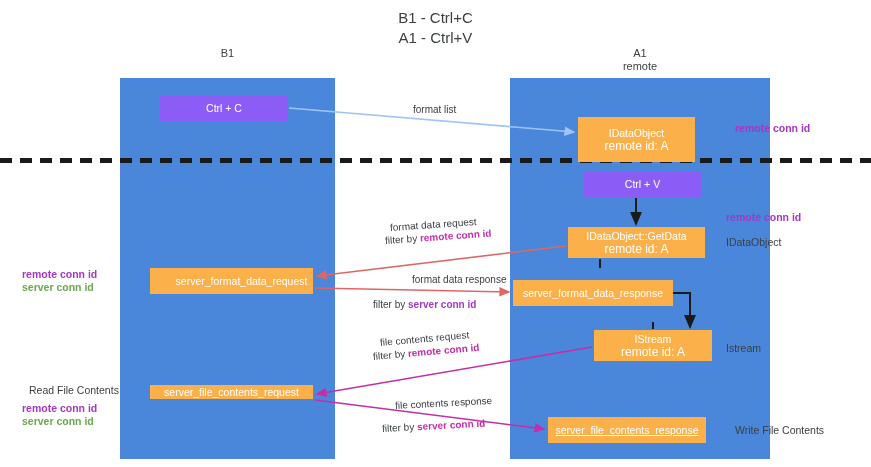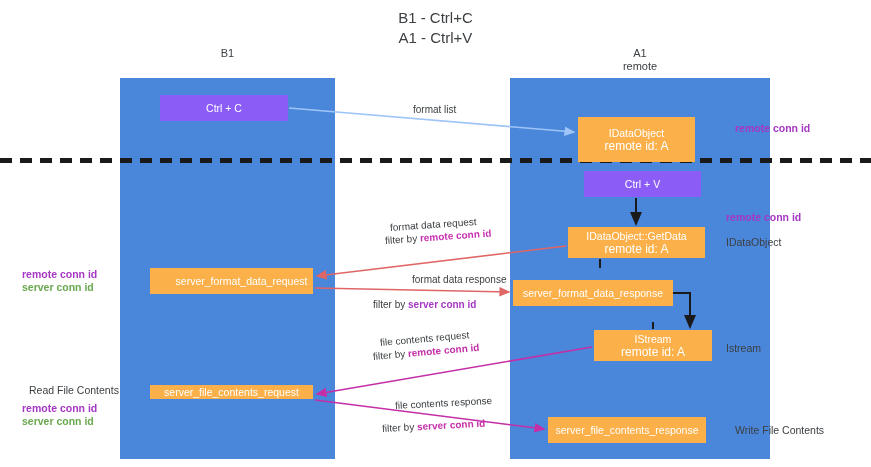--- a/index.html
+++ b/index.html
@@ -47,21 +47,21 @@
   .node .l2{font-size:12px;}
 
   #n-ctrlc{left:160px;top:95px;width:128px;height:26px;}
   #n-idataobject{left:578px;top:117px;width:117px;height:45px;}
   #n-ctrlv{left:578px;top:171px;width:117px;height:26px;margin-left:6px;}
   #n-getdata{left:568px;top:227px;width:137px;height:31px;}
   #n-srv-fmt-req{left:150px;top:268px;width:163px;height:26px;padding-left:20px;}
   #n-srv-fmt-resp{left:513px;top:280px;width:160px;height:26px;}
   #n-istream{left:594px;top:330px;width:118px;height:31px;}
   #n-srv-file-req{left:150px;top:385px;width:163px;height:14px;}
-  #n-srv-file-resp{left:548px;top:417px;width:158px;height:26px;}
+  #n-srv-file-resp{left:548px;top:417px;width:158px;height:26px;text-decoration:underline;}
 
   
   .side{
     position:absolute;font-size:10.5px;line-height:13px;color:#3c4043;
     white-space:nowrap;
   }
   .side.purple{color:#a637c4;font-weight:bold;}
   .side.green-t{color:#6aa84f;font-weight:bold;}
 
   #lbl-rci-1{left:735px;top:122px;}

